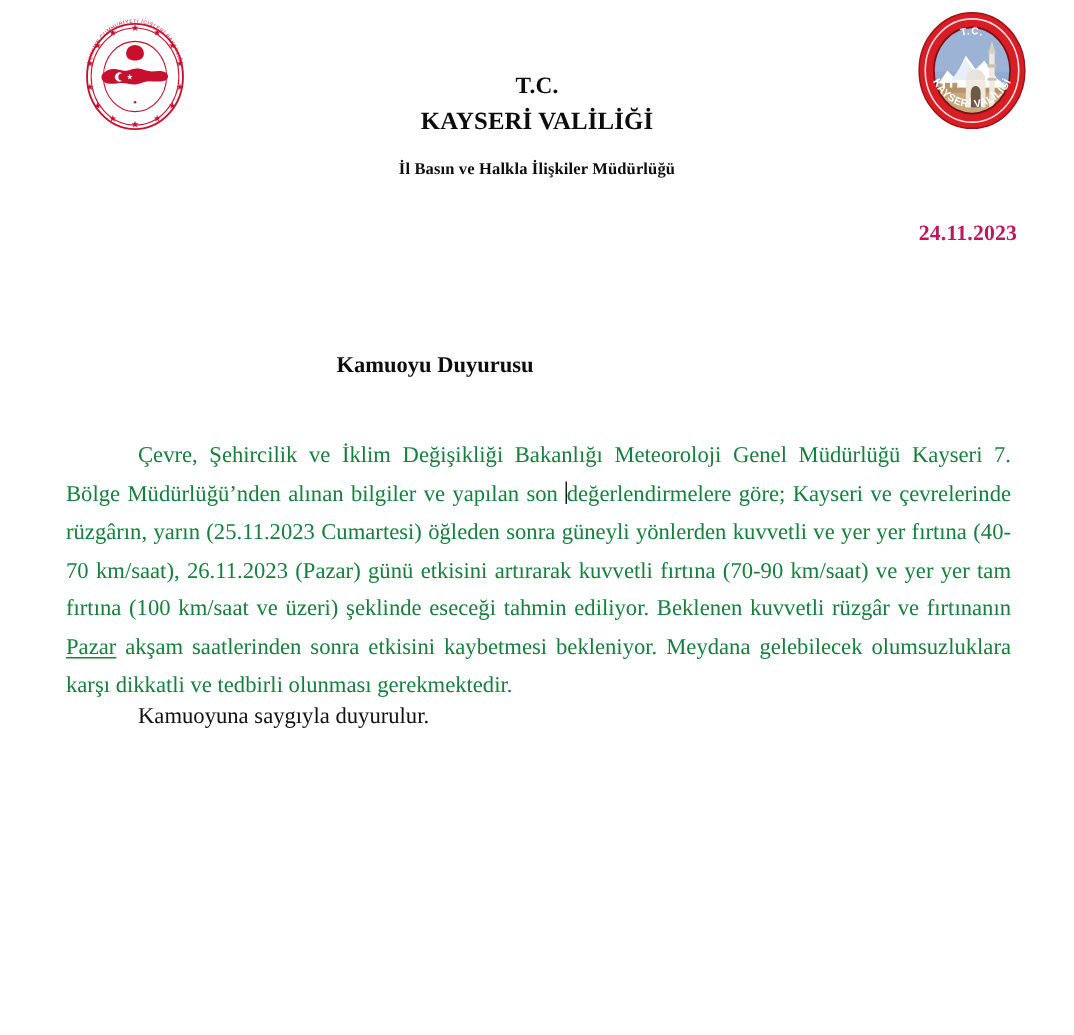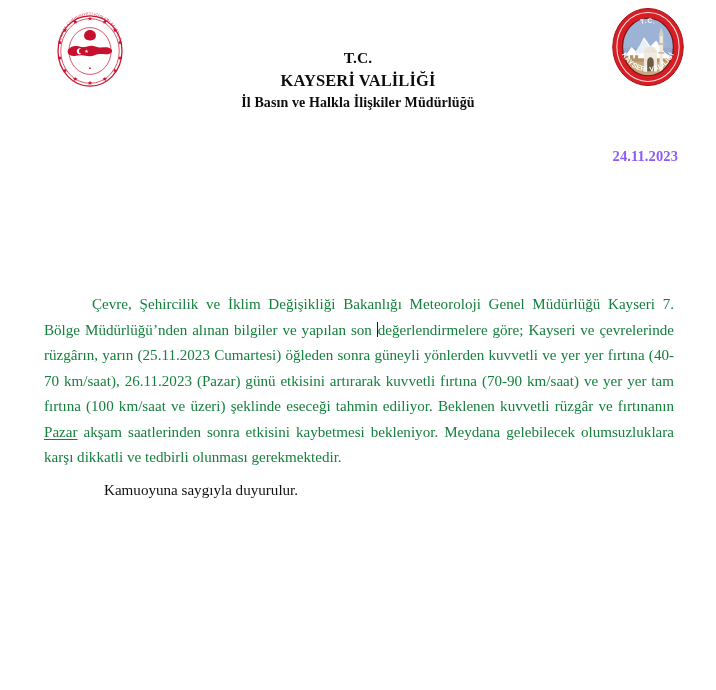--- a/index.html
+++ b/index.html
@@ -51,30 +51,30 @@
     text-align: center;
     line-height: 1.30;
   }
   .hdr-line {
     font-weight: bold;
     color: #0d0d0d;
     letter-spacing: 0.1px;
   }
   .hdr-tc      { font-size: 15.5px; }
   .hdr-city    { font-size: 16.5px; margin-top: 2px; }
-  .hdr-dept    { font-size: 14px; margin-top: 2px; }
+  .hdr-dept    { font-size: 11px; margin-top: 14px; }
 
   
   .date-line {
     position: absolute;
     right: 38px;
     top: 148px;
     font-size: 14.5px;
     font-weight: bold;
-    color: #8b5cf6;
+    color: #be185d;
     letter-spacing: 0.1px;
   }
 
   
   .doc-title {
     position: absolute;
     left: 0;
     top: 236px;
     width: 716px;
     text-align: center;
@@ -116,21 +116,21 @@
     text-underline-offset: 2px;
   }
 
   .closing-block {
     position: absolute;
     left: 44px;
     top: 466px;
     width: 630px;
   }
   .closing-para {
-    margin: 12px;
+    margin: 0;
     font-size: 15.1px;
     line-height: 25.5px;
     color: #111111;
     text-indent: 48px;
   }
 </style>
 </head>
 <body>
 
 <div class="page">
@@ -261,20 +261,21 @@
   </div>
 
   <div class="header-block">
     <div class="hdr-line hdr-tc">T.C.</div>
     <div class="hdr-line hdr-city">KAYSERİ VALİLİĞİ</div>
     <div class="hdr-line hdr-dept">İl Basın ve Halkla İlişkiler Müdürlüğü</div>
   </div>
 
   <div class="date-line">24.11.2023</div>
 
+  <div class="doc-title">Kamuoyu Duyurusu</div>
 
   <div class="body-block">
     <p class="body-para"><span>Çevre, Şehircilik ve İklim Değişikliği Bakanlığı Meteoroloji Genel Müdürlüğü Kayseri 7. Bölge Müdürlüğü’nden alınan bilgiler ve yapılan son </span><span class="caret"></span><span>değerlendirmelere göre; Kayseri ve çevrelerinde rüzgârın, yarın (25.11.2023 Cumartesi) öğleden sonra güneyli yönlerden kuvvetli ve yer yer fırtına (40-70 km/saat), 26.11.2023 (Pazar) günü etkisini artırarak kuvvetli fırtına (70-90 km/saat) ve yer yer tam fırtına (100 km/saat ve üzeri) şeklinde eseceği tahmin ediliyor. Beklenen kuvvetli rüzgâr ve fırtınanın </span><span class="underlined">Pazar</span><span> akşam saatlerinden sonra etkisini kaybetmesi bekleniyor. Meydana gelebilecek olumsuzluklara karşı dikkatli ve tedbirli olunması gerekmektedir.</span></p>
   </div>
 
   <div class="closing-block">
     <p class="closing-para">Kamuoyuna saygıyla duyurulur.</p>
   </div>
 
 </div>

